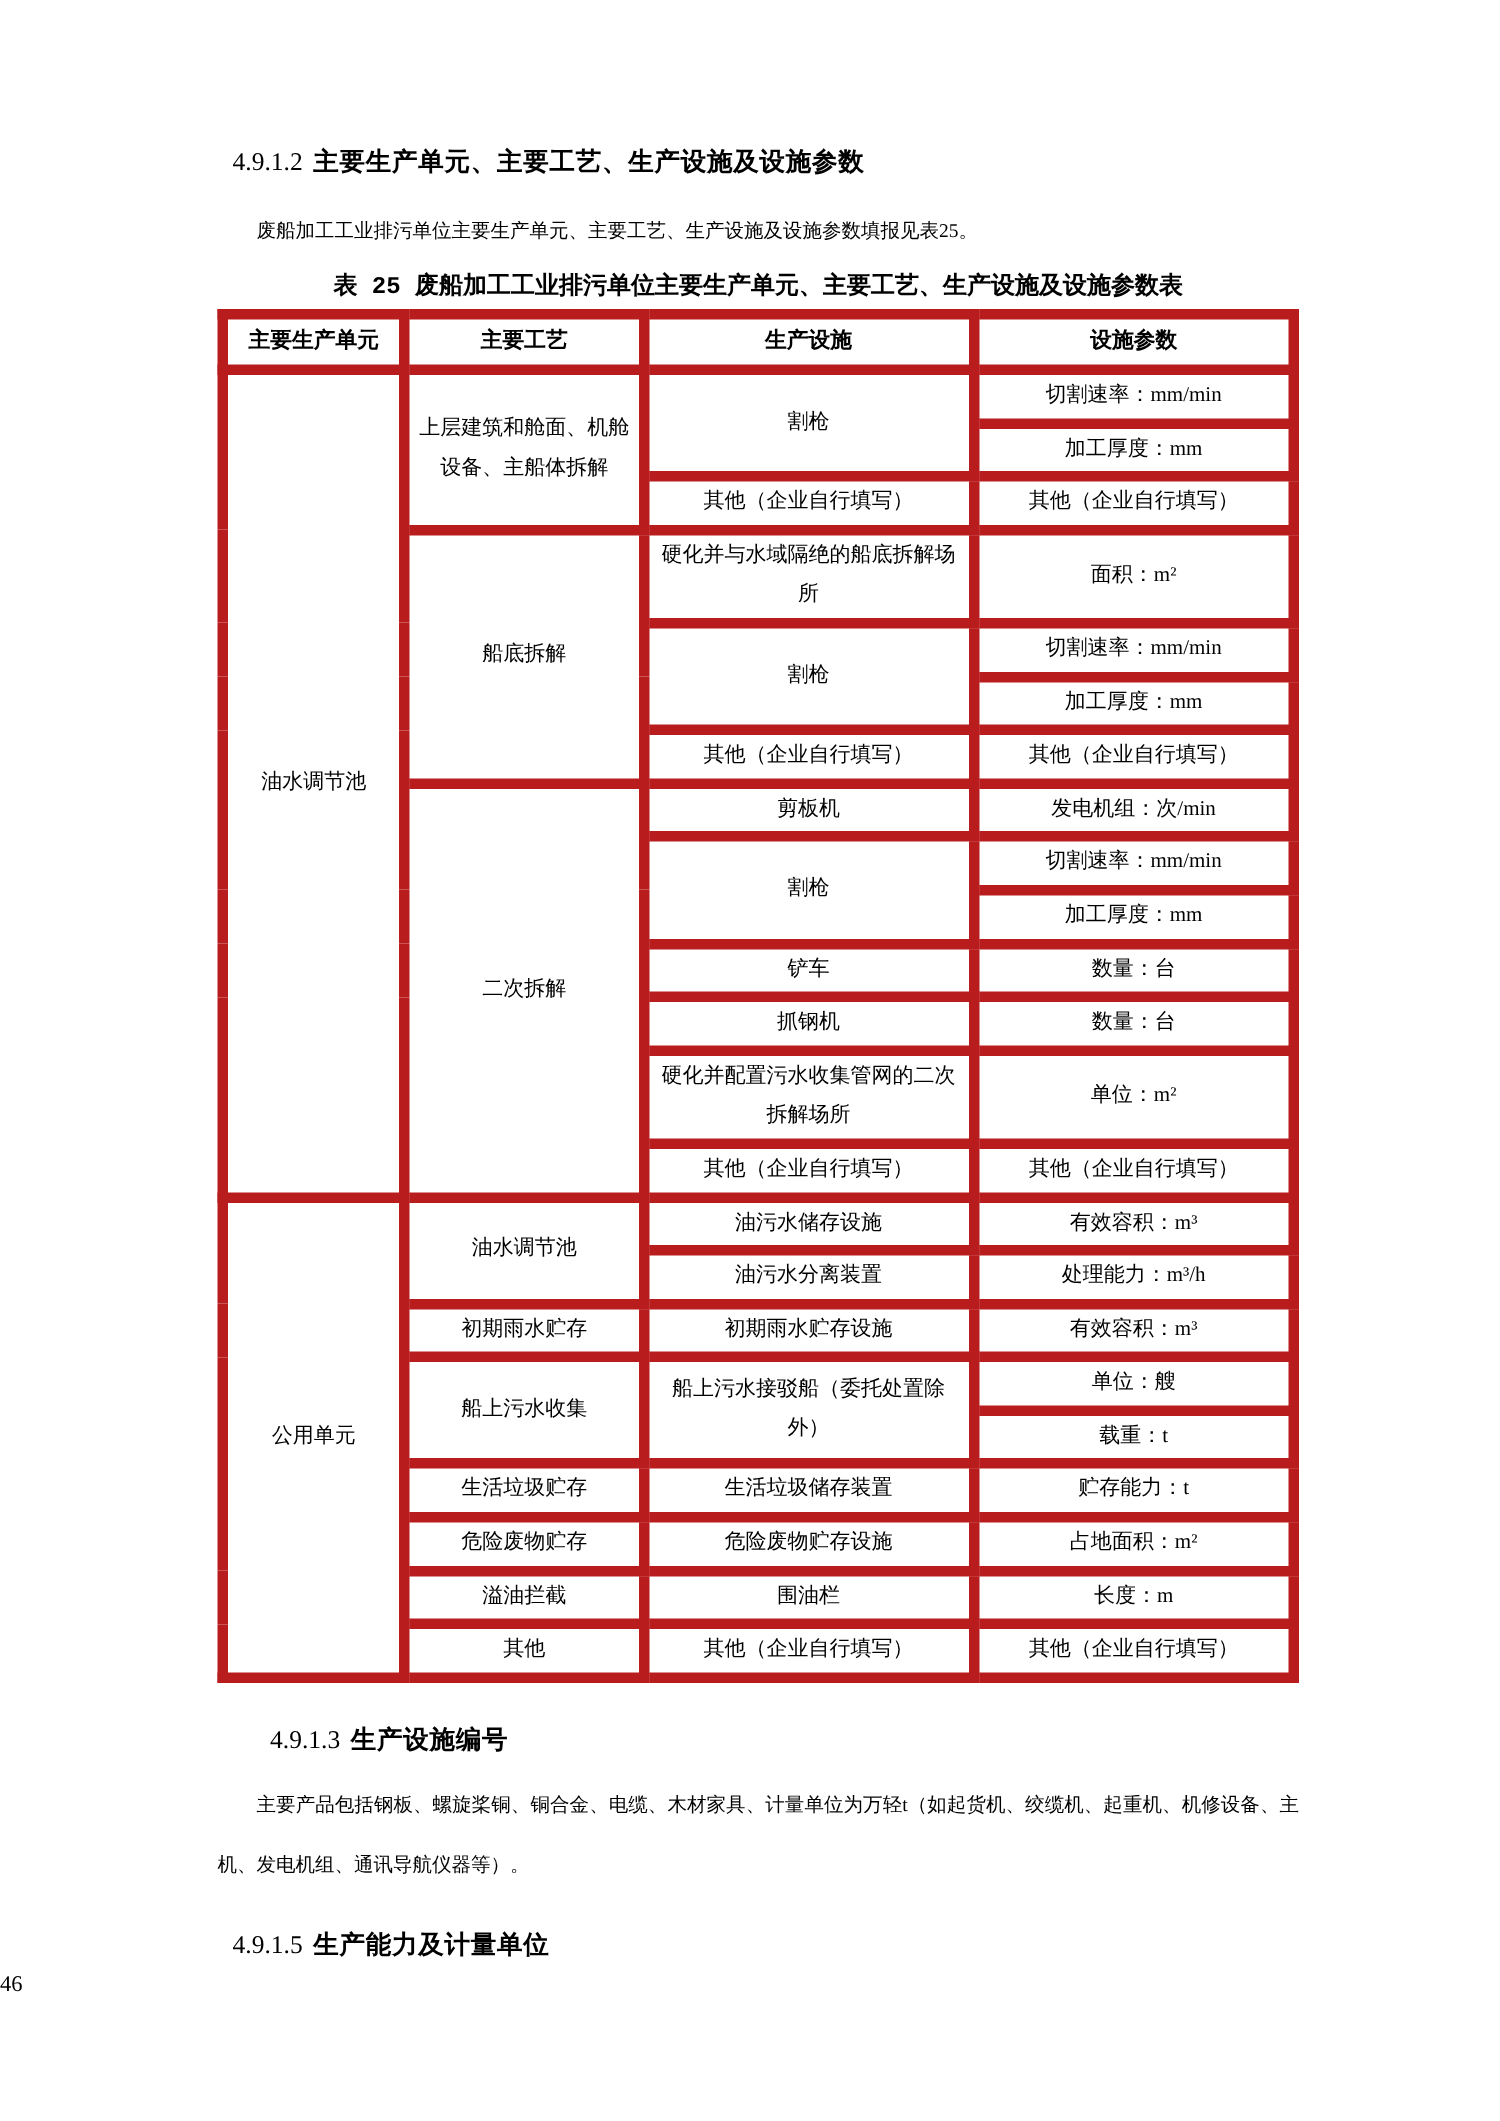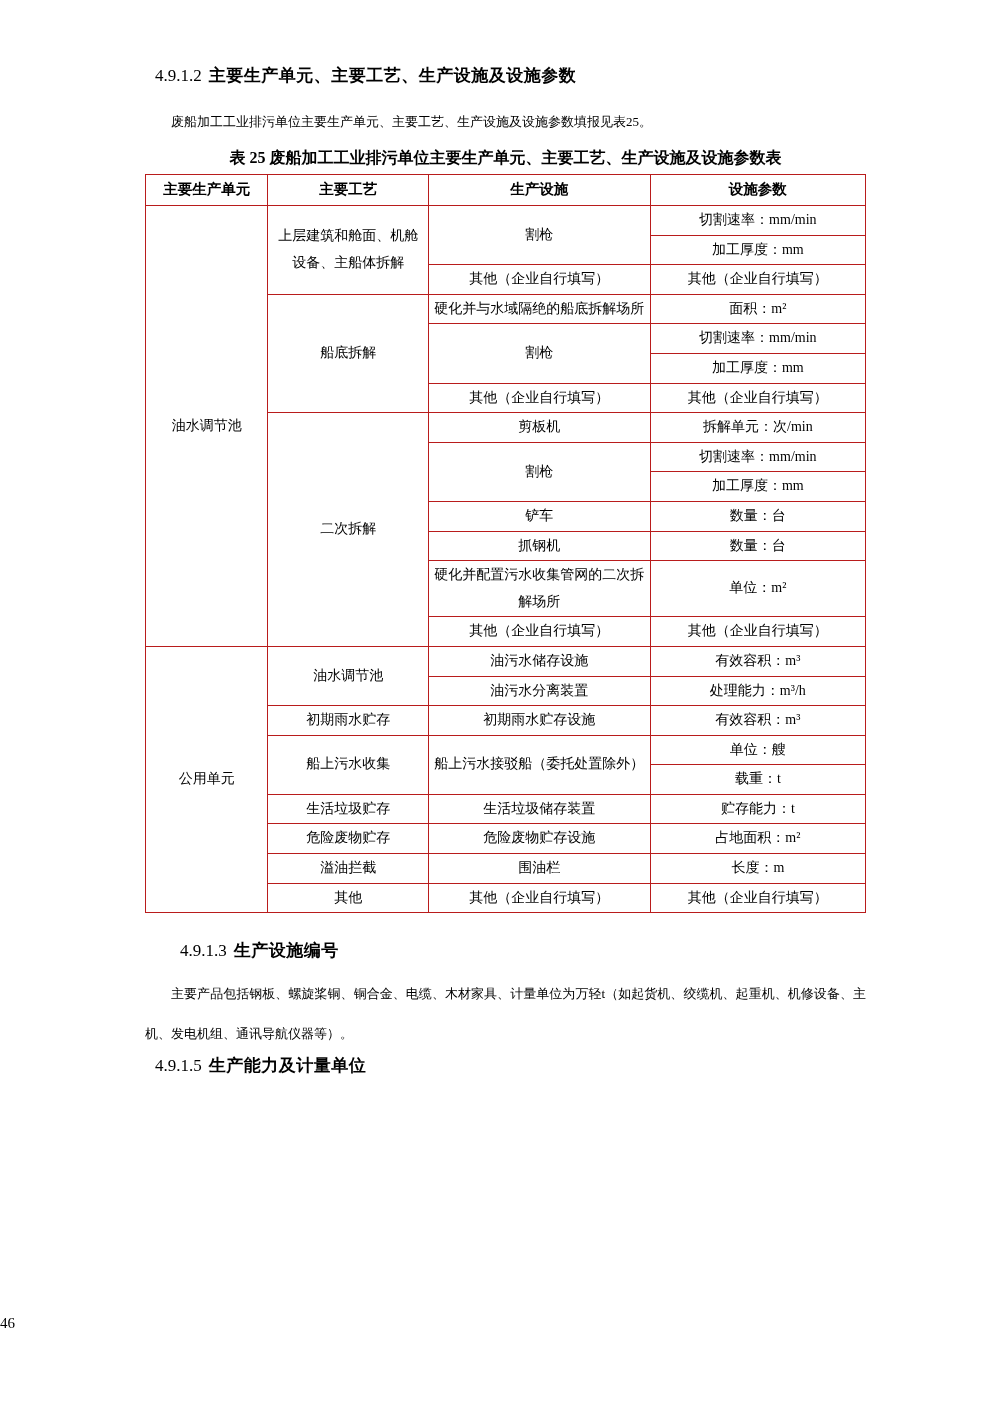--- a/index.html
+++ b/index.html
@@ -3,21 +3,21 @@
 <meta charset="utf-8">
 <style>
   html, body { margin: 0; padding: 0; background: #ffffff; }
   .page {
     position: relative;
     width: 1000px;
     height: 1414px;
     box-sizing: border-box;
     background: #ffffff;
     color: #000000;
-    padding: 64px 134px 0 145px;
+    padding: 96px 134px 0 145px;
     font-family: "Liberation Serif", serif;
     overflow: hidden;
   }
   .heading {
     font-family: "Liberation Sans", sans-serif;
     font-weight: bold;
     font-size: 17px;
     margin: 0 0 0 10px;
     letter-spacing: 0.5px;
     white-space: nowrap;
@@ -30,55 +30,55 @@
   }
   .body-para {
     font-size: 13px;
     line-height: 40px;
     text-align: justify;
     text-indent: 2em;
     margin: 0;
   }
   .para-s1 { margin-top: 15px; }
   .table-caption {
-    font-family: Liberation Serif, serif;
+    font-family: Liberation Mono, monospace;
     font-weight: bold;
     font-size: 16px;
     text-align: center;
     margin: 6px 0 5px 0;
     white-space: nowrap;
   }
   table.facility {
     width: 100%;
     border-collapse: collapse;
     table-layout: fixed;
   }
   table.facility th, table.facility td {
-    border: 1px solid #b91c1c;
+    border: 7px solid #b91c1c;
     text-align: center;
     vertical-align: middle;
     font-size: 14px;
     line-height: 1.9;
     padding: 1px 5px;
     font-family: "Liberation Serif", serif;
     word-break: break-all;
   }
   table.facility th {
     font-weight: bold;
     font-size: 14.5px;
     height: 28px;
     line-height: 1.6;
   }
   .col1 { width: 17%; }
   .col2 { width: 22.3%; }
   .col3 { width: 30.8%; }
   .col4 { width: 29.9%; }
   .heading-s2 { margin-top: 26px; margin-left: 35px; }
   .heading-s3 { margin-top: 22px; }
-  .heading-s4 { }
+  .heading-s4 { margin-top: 22px; }
   .para-after-h { margin-top: 12px; }
   .page-number {
     position: absolute;
     left: 0;
     right: 0;
     bottom: 82px;
     text-align: left;
     font-size: 15px;
     font-family: "Liberation Serif", serif;
   }
@@ -137,21 +137,21 @@
         <tr>
           <td>加工厚度：mm</td>
         </tr>
         <tr>
           <td>其他（企业自行填写）</td>
           <td>其他（企业自行填写）</td>
         </tr>
         <tr>
           <td rowspan="7">二次拆解</td>
           <td>剪板机</td>
-          <td>拆解单元：次/min</td>
+          <td>发电机组：次/min</td>
         </tr>
         <tr>
           <td rowspan="2">割枪</td>
           <td>切割速率：mm/min</td>
         </tr>
         <tr>
           <td>加工厚度：mm</td>
         </tr>
         <tr>
           <td>铲车</td>

